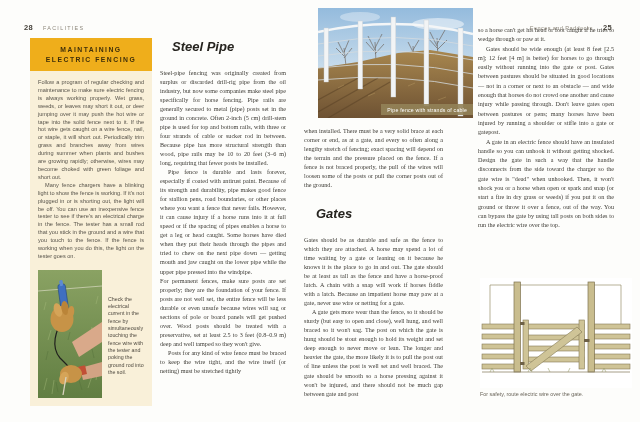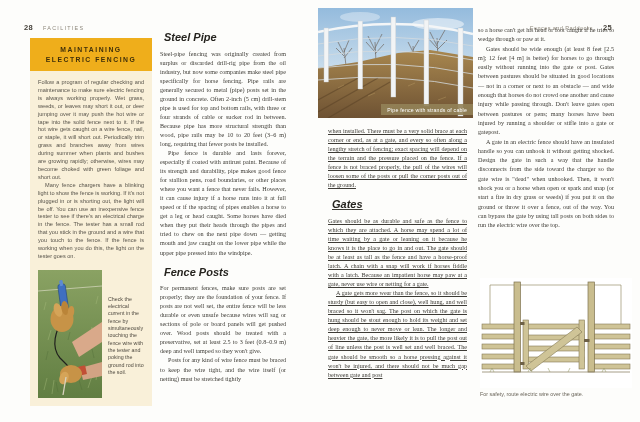--- a/index.html
+++ b/index.html
@@ -21,23 +21,23 @@
   .sidebar-body p{margin:0;}
   .sidebar-body p.indent{text-indent:7px;}
   .sidebar-figure{display:flex;gap:6px;padding:4px 8px 8px 8px;}
   .sidebar-figure svg{flex:0 0 auto;display:block;}
   .sidebar-caption{font-family:"Liberation Sans",sans-serif;font-size:5.3px;line-height:7.3px;color:#4f4a40;padding-top:26px;}
 
   
   .col{position:absolute;text-align:justify;}
   .col p{margin:0;font-size:6.15px;line-height:9.05px;}
   .col p.indent{text-indent:8px;}
-  .col h3{margin:4px;padding:4px 0 2.5px 0;font-family:"Liberation Sans",sans-serif;font-style:italic;font-weight:bold;font-size:11px;color:#26241f;text-align:left;}
+  .col h3{margin:12px;padding:4px 0 2.5px 0;font-family:"Liberation Sans",sans-serif;font-style:italic;font-weight:bold;font-size:13px;color:#26241f;text-align:left;}
   .col-a{left:160px;top:27px;width:126px;}
-  .col-b{left:328px;top:127px;width:139px;text-decoration:underline;}
+  .col-b{left:304px;top:127px;width:139px;}
   .col-c{left:478px;top:26px;width:136px;}
   .col-c p{line-height:9.3px;}
 
   
   .photo{position:absolute;left:318px;top:8px;width:155px;height:110px;margin:0;}
   .photo svg{display:block;}
   .photo-caption-band{position:absolute;right:0;bottom:3px;background:rgba(146,130,88,0.9);color:#fff;font-family:"Liberation Sans",sans-serif;font-size:5.2px;letter-spacing:.2px;padding:2.5px 6px;white-space:nowrap;}
 
   
   .illustration{position:absolute;left:480px;top:278px;width:152px;margin:0;}
@@ -98,21 +98,20 @@
         <line x1="28" y1="107" x2="25" y2="125" stroke="#d8d2bd" stroke-width="1.3"></line>
       </svg>
       <div class="sidebar-caption">Check the electrical current in the fence by simultaneously touching the fence wire with the tester and poking the ground rod into the soil.</div>
     </div>
   </aside>
 
   <div class="col col-a">
     <h3 style="padding-top:0">Steel Pipe</h3>
     <p>Steel-pipe fencing was originally created from surplus or discarded drill-rig pipe from the oil industry, but now some companies make steel pipe specifically for horse fencing. Pipe rails are generally secured to metal (pipe) posts set in the ground in concrete. Often 2-inch (5 cm) drill-stem pipe is used for top and bottom rails, with three or four strands of cable or sucker rod in between. Because pipe has more structural strength than wood, pipe rails may be 10 to 20 feet (3–6 m) long, requiring that fewer posts be installed.</p>
     <p class="indent">Pipe fence is durable and lasts forever, especially if coated with antirust paint. Because of its strength and durability, pipe makes good fence for stallion pens, road boundaries, or other places where you want a fence that never fails. However, it can cause injury if a horse runs into it at full speed or if the spacing of pipes enables a horse to get a leg or head caught. Some horses have died when they put their heads through the pipes and tried to chew on the next pipe down — getting mouth and jaw caught on the lower pipe while the upper pipe pressed into the windpipe.</p>
-    <h3>Fence Posts</h3>
     <p>For permanent fences, make sure posts are set properly; they are the foundation of your fence. If posts are not well set, the entire fence will be less durable or even unsafe because wires will sag or sections of pole or board panels will get pushed over. Wood posts should be treated with a preservative, set at least 2.5 to 3 feet (0.8–0.9 m) deep and well tamped so they won't give.</p>
     <p class="indent">Posts for any kind of wire fence must be braced to keep the wire tight, and the wire itself (or netting) must be stretched tightly</p>
   </div>
 
   <div class="running-head rh-right">
     <span class="chapter">Fences and Paddocks</span><span class="folio">25</span>
   </div>
 
   <figure class="photo">
     <svg width="155" height="110" viewBox="0 0 155 110">

